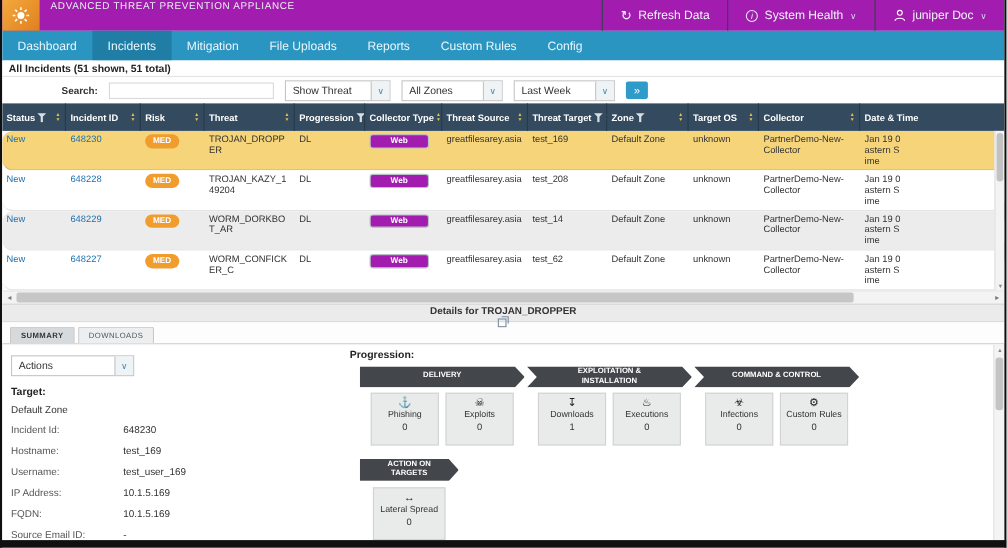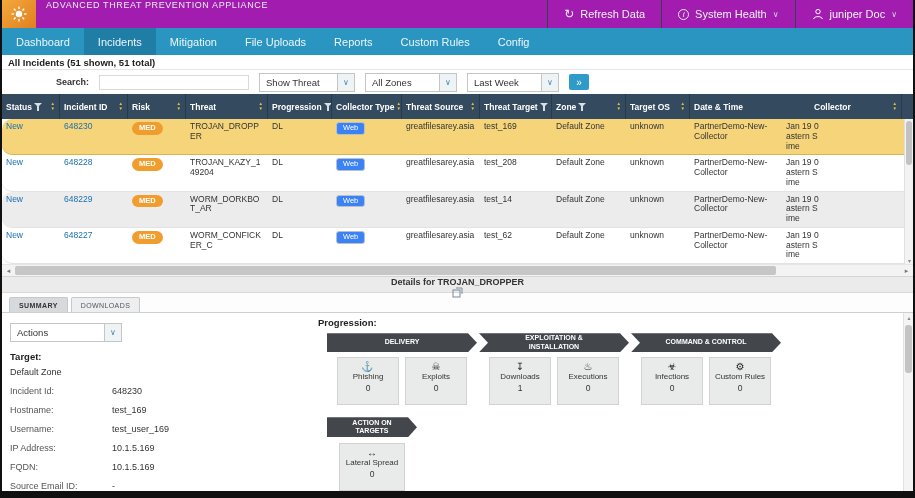--- a/index.html
+++ b/index.html
@@ -42,21 +42,21 @@
   .funnel::before { content:""; position:absolute; top:1px; left:0; border-left:4px solid transparent; border-right:4px solid transparent; border-top:4px solid #d9dee3; }
   .funnel::after { content:""; position:absolute; top:4px; left:3px; width:2px; height:5px; background:#d9dee3; }
   .tbody { position:relative; }
   .trow { display:flex; min-height:30px; border-bottom:1px solid #e3e3e3; background:#fff; cursor:pointer;border-radius:10px; }
   .trow.alt { background:#ececec; }
   .trow.selected { background:#f5d47a; border-bottom:1px solid #dcb14f; }
   .td { padding:3px 4px; font-size:8.5px; line-height:1.15; color:#333; overflow:hidden; overflow-wrap:anywhere; }
   .c0{width:58px}.c1{width:68px}.c2{width:58px}.c3{width:82px}.c4{width:64px}.c5{width:70px}.c6{width:78px}.c7{width:72px}.c8{width:74px}.c9{width:64px}.c10{width:92px}.c11{width:120px}
   .link { color:#1c6fad; cursor:pointer; }
   .risk-badge { display:inline-block; background:#f09d2e; border-radius:8px; color:#fff; font-size:7.5px; font-weight:bold; padding:2px 7px; }
-  .ctype-badge { display:inline-block; background:#3b82f6; border:1px solid #b9c0c6; border-radius:3px; color:#fff; font-size:7.5px; padding:1px 6px; }
+  .ctype-badge { display:inline-block; background:#a21caf; border:1px solid #b9c0c6; border-radius:3px; color:#fff; font-size:7.5px; padding:1px 18px;font-weight:bold; }
   .dt { white-space:pre-line; }
 
   .vscroll { position:absolute; top:0; right:0; width:9px; height:100%; background:#f3f3f3; border-left:1px solid #e0e0e0; }
   .vscroll .thumb { position:absolute; top:2px; left:1px; width:6px; height:44px; background:#c2c2c2; border-radius:3px; }
   .vscroll .arr { position:absolute; bottom:0; left:0; width:9px; font-size:6px; color:#888; text-align:center; }
 
   .hscroll { height:12px; display:flex; align-items:stretch; background:#f3f3f3; border-top:1px solid #e6e6e6; }
   .hs-arr { width:13px; display:flex; align-items:center; justify-content:center; font-size:7px; color:#777; cursor:pointer; }
   .hs-track { flex:1; position:relative; }
   .hs-thumb { position:absolute; top:1px; bottom:1px; left:0; width:86%; background:#c6c6c6; border-radius:2px; cursor:pointer; }
@@ -239,29 +239,29 @@
             <span>▼</span>
           </span>
       </div>
       <div class="th c9">
         <span>Target OS</span>
         <span class="sorti">
             <span>▲</span>
             <span>▼</span>
           </span>
       </div>
+      <div class="th c10">
+        <span>Collector</span>
+        <span class="sorti">
+            <span>▲</span>
+            <span>▼</span>
+          </span>
+      </div>
       <div class="th c11" style="border-right:none">
         <span>Date &amp; Time</span>
-      </div>
-      <div class="th c10">
-        <span>Collector</span>
-        <span class="sorti">
-            <span>▲</span>
-            <span>▼</span>
-          </span>
       </div>
     </div>
 
     <div class="tbody">
 
       <div class="trow selected">
         <div class="td c0"><span class="link">New</span></div>
         <div class="td c1"><span class="link">648230</span></div>
         <div class="td c2"><span class="risk-badge">MED</span></div>
         <div class="td c3">TROJAN_DROPPER</div>

